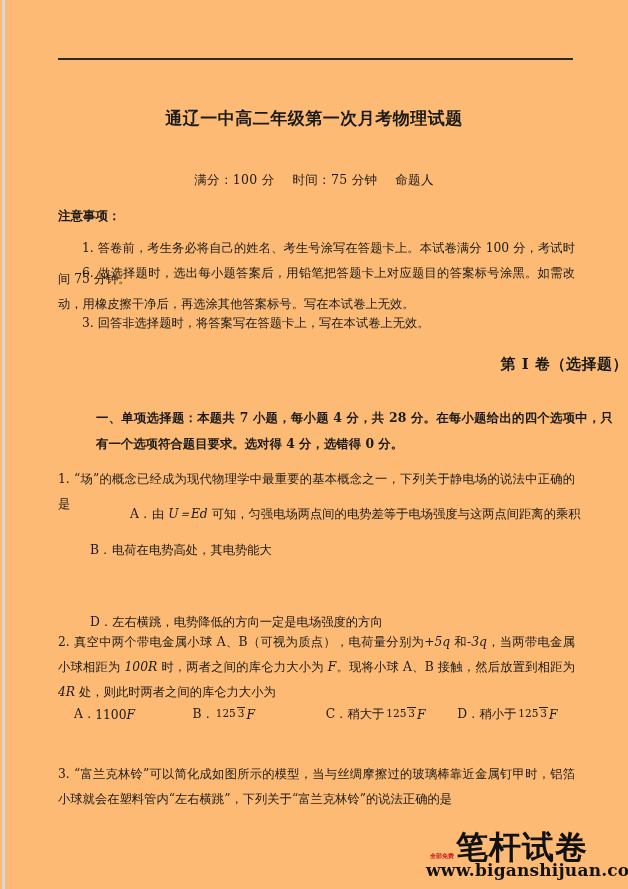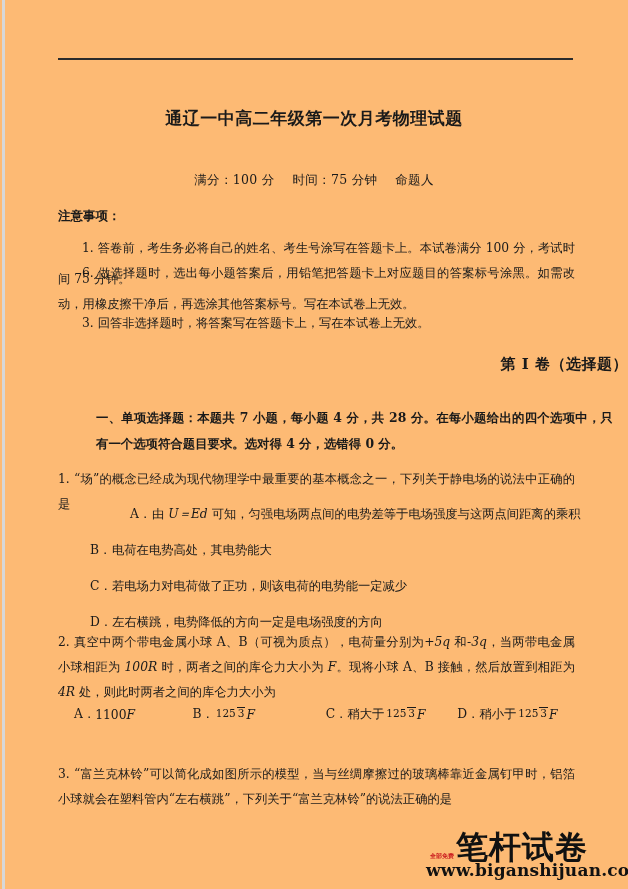--- a/index.html
+++ b/index.html
@@ -232,23 +232,20 @@
   <div class="section-instruction">一、单项选择题：本题共 7 小题，每小题 4 分，共 28 分。在每小题给出的四个选项中，只有一个选项符合题目要求。选对得 4 分，选错得 0 分。</div>
 
   <div class="question" id="q1-stem"><span>1.</span> <span>“场”的概念已经成为现代物理学中最重要的基本概念之一，下列关于静电场的说法中正确的是</span></div>
 
   <div class="option-line" id="q1-opt-A">
     <span class="opt-label">A．</span><span>由 </span><span class="mathit">U＝Ed</span><span> 可知，匀强电场两点间的电势差等于电场强度与这两点间距离的乘积</span>
   </div>
   <div class="option-line" id="q1-opt-B">
     <span class="opt-label">B．</span><span>电荷在电势高处，其电势能大</span>
   </div>
-  <div class="option-line" id="q1-opt-C">
-    <span class="opt-label">C．</span><span>若电场力对电荷做了正功，则该电荷的电势能一定减少</span>
-  </div>
   <div class="option-line" id="q1-opt-D">
     <span class="opt-label">D．</span><span>左右横跳，电势降低的方向一定是电场强度的方向</span>
   </div>
 
   <div class="question" id="q2-stem"><span>2.</span> <span>真空中两个带电金属小球 A、B（可视为质点），电荷量分别为+</span><span class="mathit">5q</span><span> 和-</span><span class="mathit">3q</span><span>，当两带电金属小球相距为 </span><span class="mathit">100R</span><span> 时，两者之间的库仑力大小为 </span><span class="mathit">F</span><span>。现将小球 A、B 接触，然后放置到相距为 </span><span class="mathit">4R</span><span> 处，则此时两者之间的库仑力大小为</span></div>
 
   <div class="options-row">
     <span class="opt-cell" id="q2-opt-A">
         <span class="opt-label">A．</span>
         <span>1100</span>

